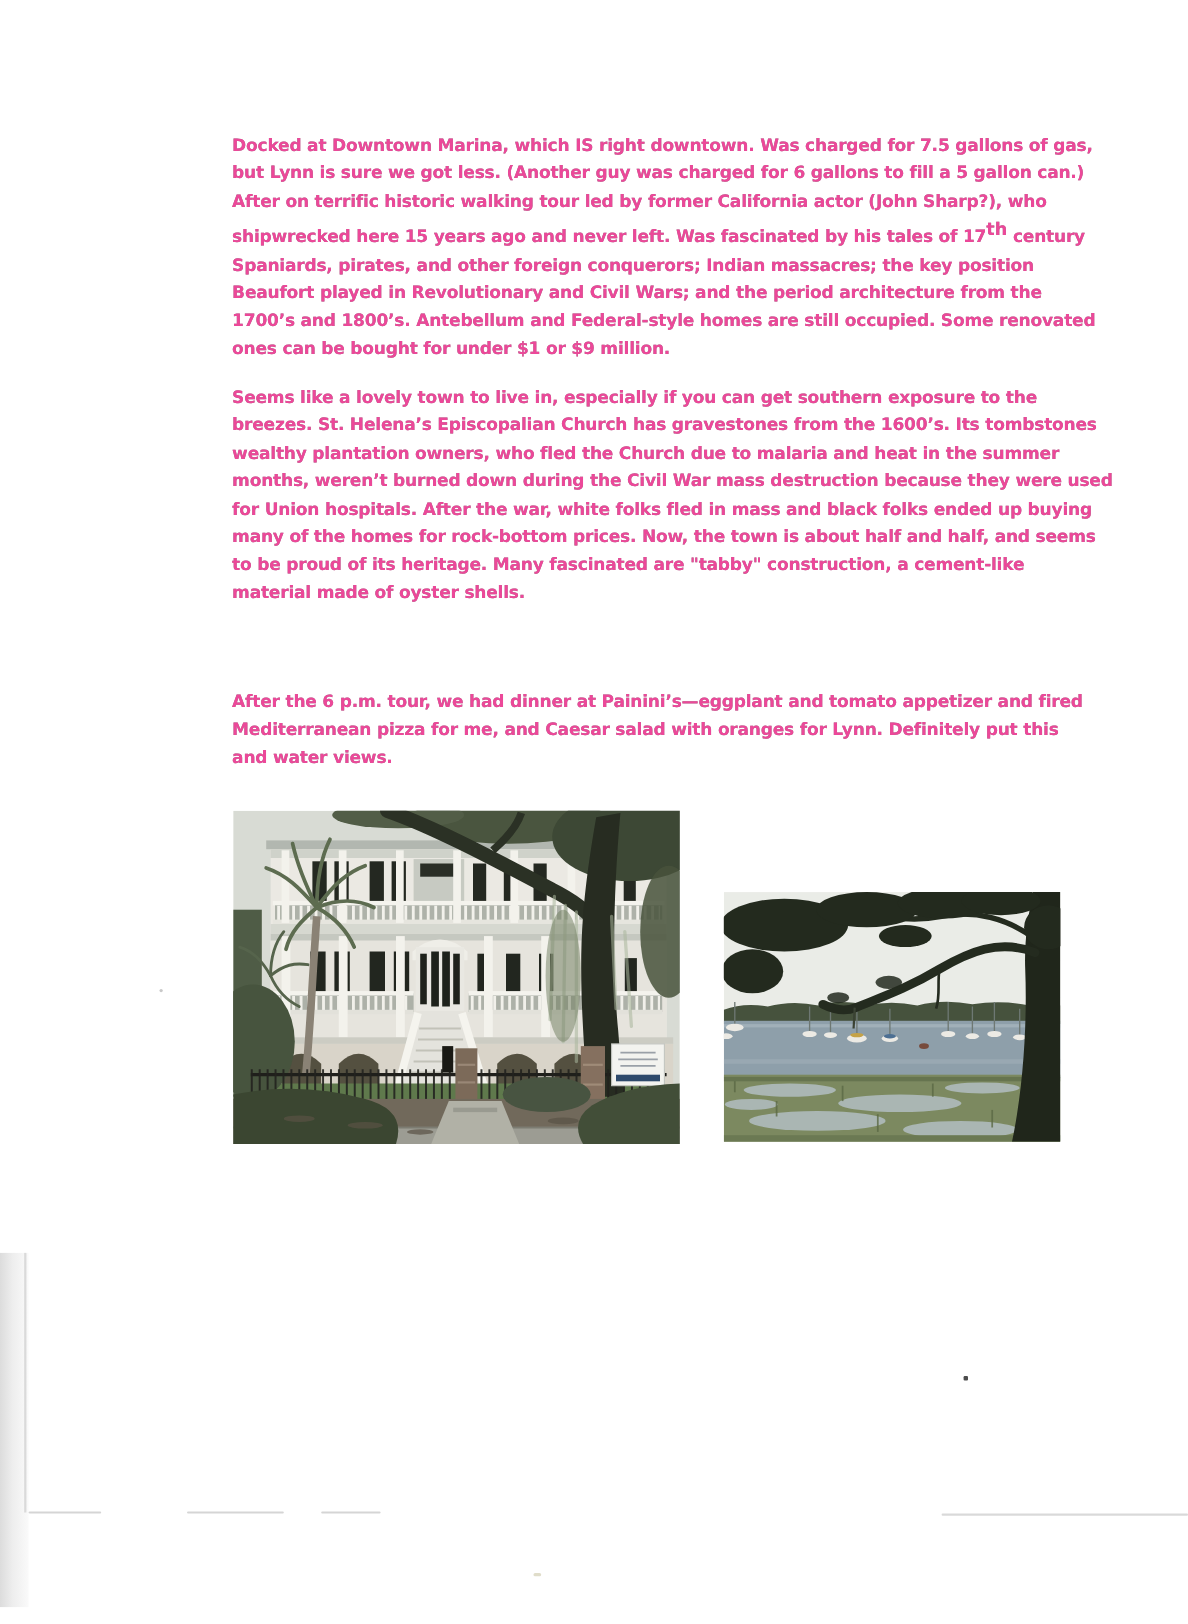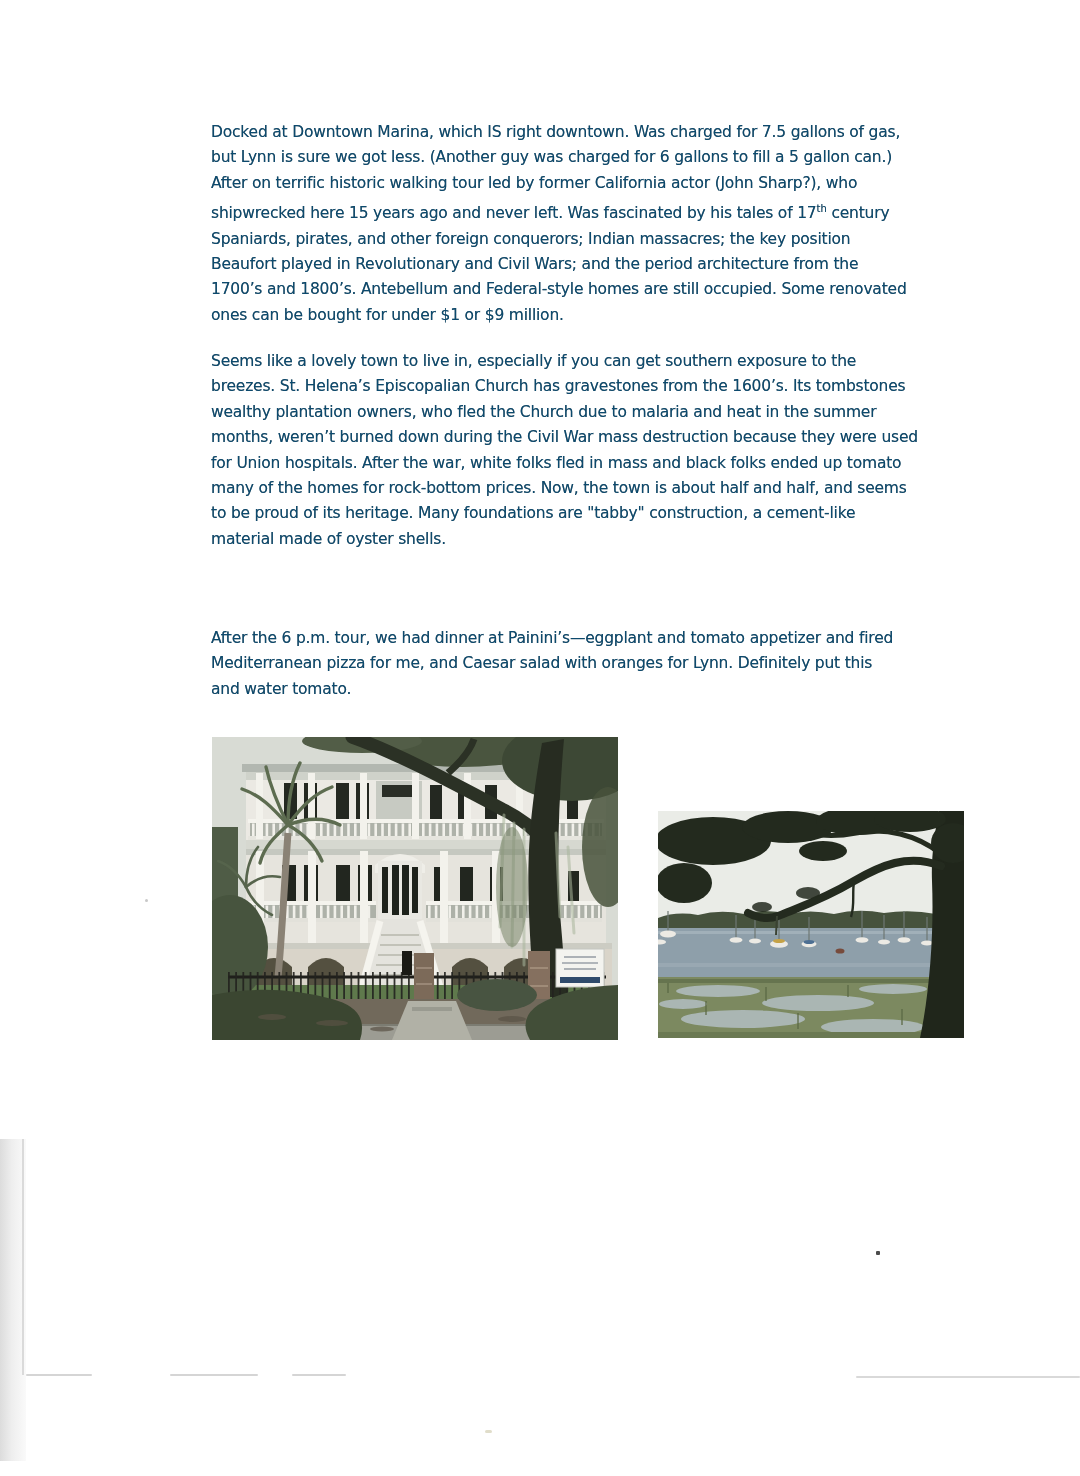--- a/index.html
+++ b/index.html
@@ -12,26 +12,26 @@
     overflow: hidden;
     font-family: "DejaVu Sans", sans-serif;
   }
   .journal { position: absolute; left: 211px; width: 790px; color: #1c1c1c; }
   .para { position: absolute; left: 0; width: 100%; }
   .tline {
     white-space: nowrap;
     font-size: 15.5px;
     line-height: 25.4px;
     letter-spacing: -0.2px;
-    font-weight: 400;
-    color: #0c4a6e;
+    font-weight: 700;
+    color: #ec4899;
     
     text-shadow: 0 0 0.4px rgba(30,30,30,0.55);
   }
-  .sup { font-size: 10px; vertical-align: 6px; letter-spacing: 0; }
+  .sup { font-size: 16px; vertical-align: 6px; letter-spacing: 0; }
   .photo { position: absolute; filter: blur(0.3px) saturate(0.92); }
   .photo svg { display: block; }
   
   .scan-band {
     position: absolute; left: 0; top: 1139px; width: 26px; height: 322px;
     background: linear-gradient(to right, #dcdcdc 0%, #eeeeee 45%, #fafafa 100%);
   }
   .scan-band-edge {
     position: absolute; left: 22px; top: 1139px; width: 2px; height: 236px;
     background: #d2d2d2; opacity: 0.8;
@@ -61,30 +61,30 @@
       <div class="tline">Beaufort played in Revolutionary and Civil Wars; and the period architecture from the</div>
       <div class="tline">1700’s and 1800’s. Antebellum and Federal-style homes are still occupied. Some renovated</div>
       <div class="tline">ones can be bought for under $1 or $9 million.</div>
     </div>
 
     <div class="para" style="top:349px;">
       <div class="tline">Seems like a lovely town to live in, especially if you can get southern exposure to the</div>
       <div class="tline">breezes. St. Helena’s Episcopalian Church has gravestones from the 1600’s. Its tombstones</div>
       <div class="tline">wealthy plantation owners, who fled the Church due to malaria and heat in the summer</div>
       <div class="tline">months, weren’t burned down during the Civil War mass destruction because they were used</div>
-      <div class="tline">for Union hospitals. After the war, white folks fled in mass and black folks ended up tomato</div>
+      <div class="tline">for Union hospitals. After the war, white folks fled in mass and black folks ended up buying</div>
       <div class="tline">many of the homes for rock-bottom prices. Now, the town is about half and half, and seems</div>
-      <div class="tline">to be proud of its heritage. Many foundations are "tabby" construction, a cement-like</div>
+      <div class="tline">to be proud of its heritage. Many fascinated are "tabby" construction, a cement-like</div>
       <div class="tline">material made of oyster shells.</div>
     </div>
 
     <div class="para" style="top:626px;">
       <div class="tline">After the 6 p.m. tour, we had dinner at Painini’s—eggplant and tomato appetizer and fired</div>
       <div class="tline">Mediterranean pizza for me, and Caesar salad with oranges for Lynn. Definitely put this</div>
-      <div class="tline">and water tomato.</div>
+      <div class="tline">and water views.</div>
     </div>
   </div>
 
   <figure class="photo" style="left:212px; top:737px;">
     <svg width="406" height="303" viewBox="0 0 406 303">
 
       <rect x="0" y="0" width="406" height="303" fill="#d8dbd4"></rect>
 
       <g>
         <rect x="34" y="34" width="360" height="180" fill="#ebe9e2"></rect>

